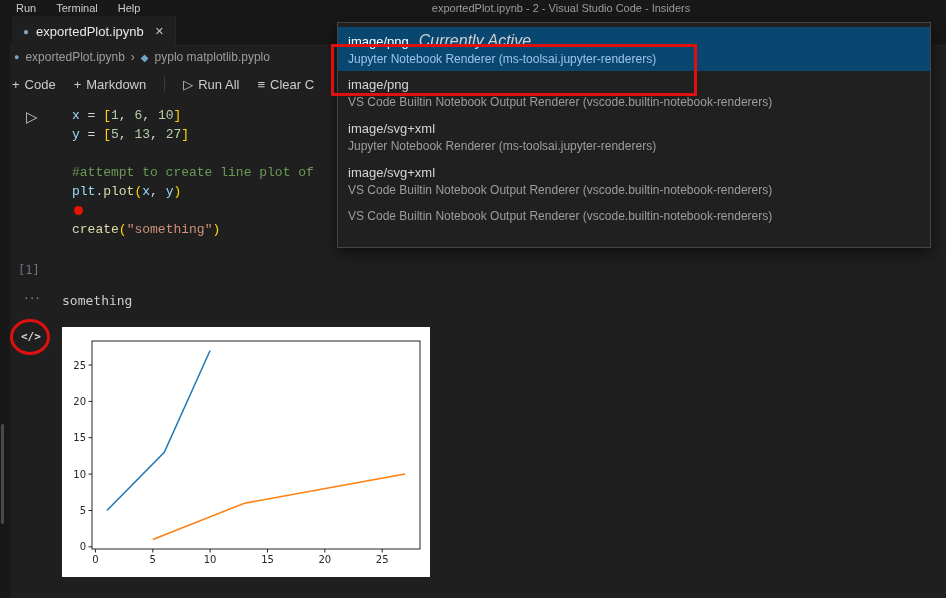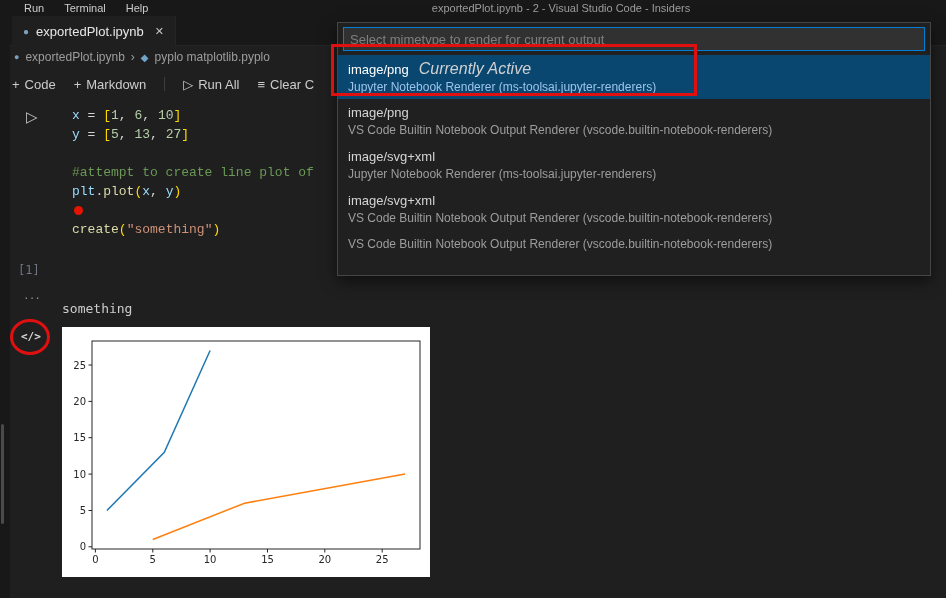--- a/index.html
+++ b/index.html
@@ -1,21 +1,21 @@
 <!DOCTYPE html>
 <html><head>
 <meta charset="utf-8">
 <style>
   * { margin:0; padding:0; box-sizing:border-box; }
   body { background:#111; font-family:"Liberation Sans", sans-serif; }
   .app { position:relative; width:946px; height:598px; background:#1f1f1f; overflow:hidden; }
 
   
   .titlebar { position:absolute; left:0; top:0; width:946px; height:16px; background:#181818; display:flex; align-items:center; }
-  .menus { display:flex; gap:20px; padding-left:24px; font-size:11px; color:#cccccc; }
+  .menus { display:flex; gap:20px; padding-left:16px; font-size:11px; color:#cccccc; }
   .menus span { cursor:default; }
   .wintitle { position:absolute; left:0; right:0; text-align:center; font-size:11px; color:#9d9d9d; transform:translateX(88px); }
 
   
   .tabbar { position:absolute; left:0; top:16px; width:946px; height:30px; background:#181818; border-bottom:1px solid #252525; }
   .tab { position:absolute; left:12px; top:0; height:30px; display:flex; align-items:center; gap:7px; padding:0 11px; background:#1f1f1f; border-right:1px solid #252525; }
   .tab .fico { color:#7ca1bf; font-size:10px; }
   .tab .tlabel { color:#e7e7e7; font-size:13px; }
   .tab .tclose { color:#c5c5c5; font-size:11px; margin-left:4px; }
 
@@ -37,21 +37,21 @@
   .presbtn { position:absolute; left:21px; top:330px; color:#d6d6d6; font-size:11px; font-weight:bold; font-family:"DejaVu Sans Mono", monospace; }
 
   
   .code { position:absolute; left:72px; top:106px; font-family:Liberation Mono, monospace; font-size:13px; line-height:19px; }
   .code-line { height:19px; white-space:pre; position:relative; min-width:280px; }
   .breakpoint { position:absolute; left:2px; top:5px; width:9px; height:9px; border-radius:50%; background:#e51400; }
   .tk-v { color:#9cdcfe; } .tk-p { color:#d4d4d4; } .tk-b { color:#ffd700; }
   .tk-n { color:#b5cea8; } .tk-c { color:#6a9955; } .tk-f { color:#dcdcaa; } .tk-s { color:#ce9178; }
 
   
-  .outtext { position:absolute; left:62px; top:301px; font-family:"DejaVu Sans Mono", monospace; font-size:13px; color:#cccccc; }
+  .outtext { position:absolute; left:62px; top:293px; font-family:"DejaVu Sans Mono", monospace; font-size:13px; color:#cccccc; }
   .plot { position:absolute; left:62px; top:327px; width:368px; height:250px; background:#ffffff; }
   .tick { font-family:"DejaVu Sans", sans-serif; font-size:10px; fill:#262626; }
 
   
   .quickpick { position:absolute; left:337px; top:22px; width:594px; background:#202021; border:1px solid #454545; box-shadow:0 5px 14px rgba(0,0,0,.55); z-index:30; padding:4px 0 0 0; }
   .qpinput { display:block; width:582px; margin:0 5px 4px 5px; height:24px; background:#313131; border:1px solid #007fd4; color:#cccccc; font-size:13px; padding:0 6px; outline:none; font-family:"Liberation Sans", sans-serif; }
   .qpinput::placeholder { color:#7f7f7f; }
   .qpi { height:44px; padding:5px 10px 8px 10px; cursor:pointer; }
   .qpl1 { display:flex; align-items:baseline; font-size:13px; color:#d4d4d4; line-height:18px; }
   .qpbadge { font-style:italic; font-size:16px; color:#b5b5b5; margin-left:10px; }
@@ -161,21 +161,20 @@
         <text class="tick" x="24" y="114.2" text-anchor="end">15</text>
         <line x1="30" y1="74.4" x2="26.5" y2="74.4" stroke="#262626"></line>
         <text class="tick" x="24" y="77.9" text-anchor="end">20</text>
         <line x1="30" y1="38.0" x2="26.5" y2="38.0" stroke="#262626"></line>
         <text class="tick" x="24" y="41.5" text-anchor="end">25</text>
         <polyline fill="none" stroke="#1f77b4" stroke-width="1.5" points="44.9,183.5 102.3,125.3 148.1,23.5"></polyline>
         <polyline fill="none" stroke="#ff7f0e" stroke-width="1.5" points="90.8,212.5 182.5,176.2 343.1,147.1"></polyline>
       </svg></div>
 
   <div class="quickpick">
-    <input class="qpinput" placeholder="Select mimetype to render for current output" style="">
     <div>
         <div class="qpi sel" style="background: rgb(9, 71, 113);">
           <div class="qpl1">
             <span>image/png</span>
             <span class="qpbadge">Currently Active</span>
           </div>
           <div class="qpl2">Jupyter Notebook Renderer (ms-toolsai.jupyter-renderers)</div>
         </div>
         <div class="qpi">
           <div class="qpl1">

